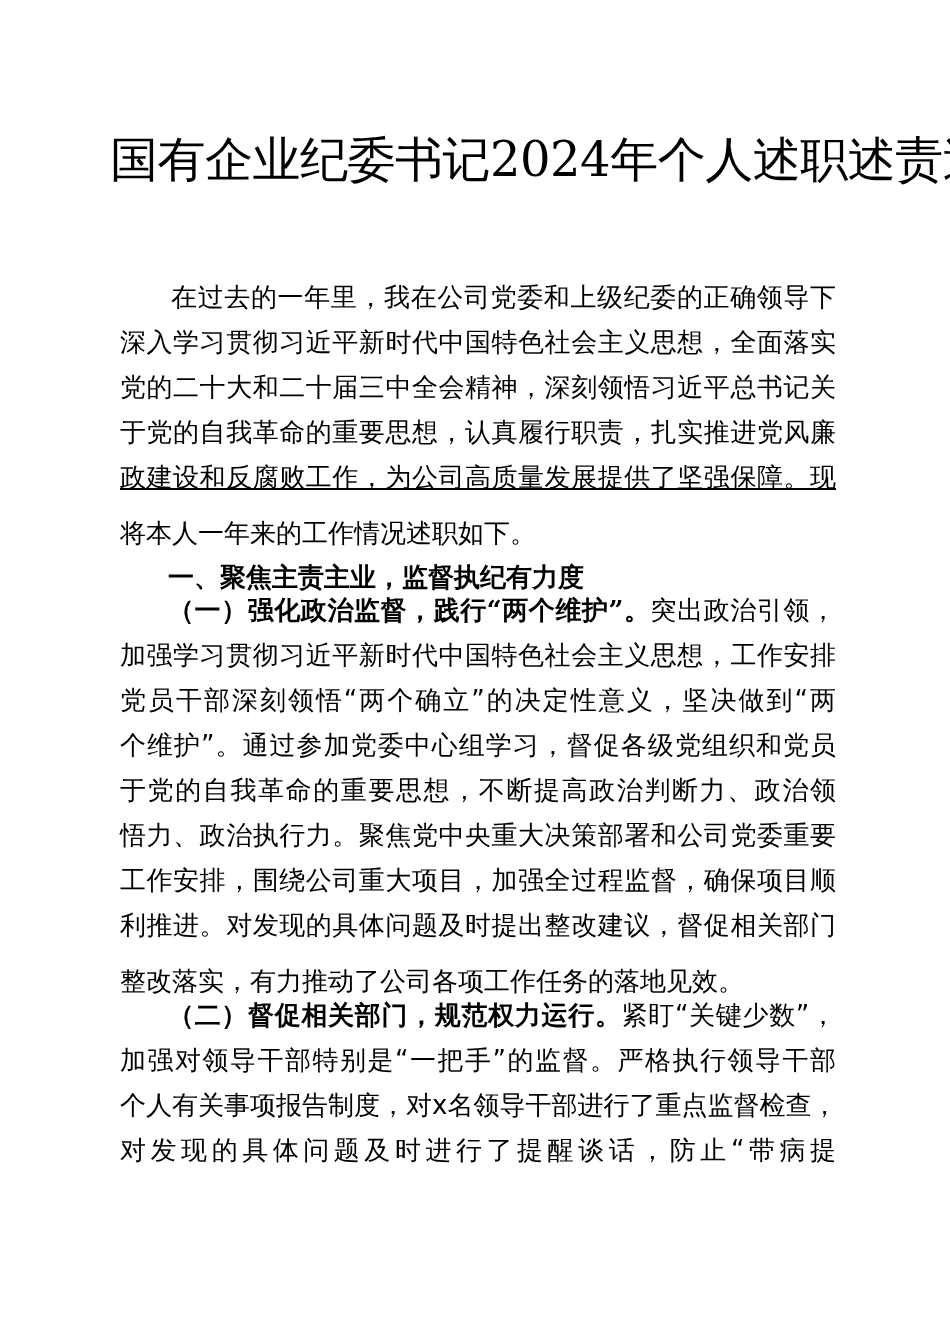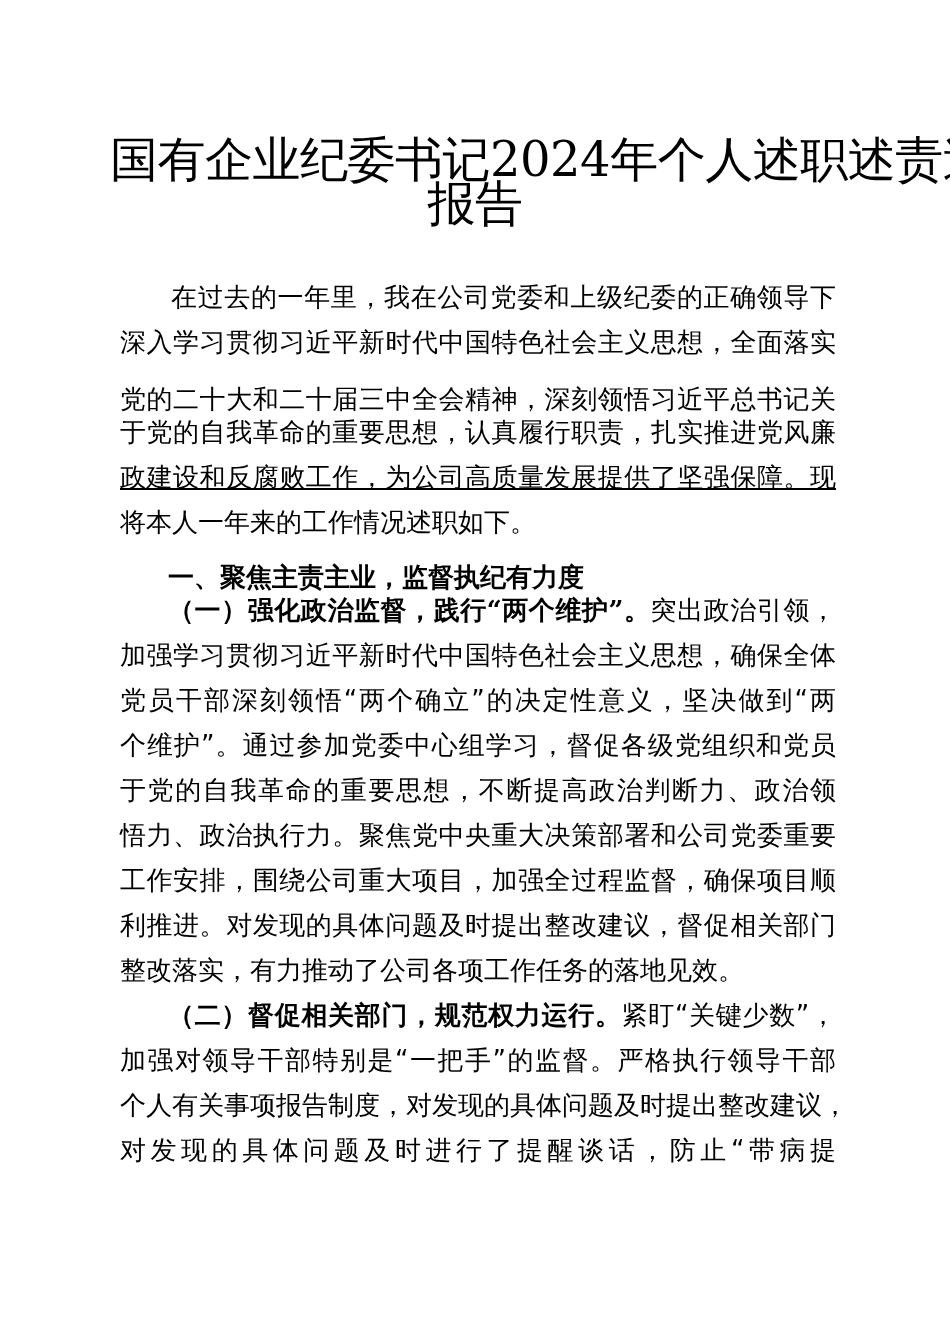--- a/index.html
+++ b/index.html
@@ -42,69 +42,68 @@
       font-size: 26px;
       line-height: 30px;
       height: 30px;
       white-space: nowrap;
       text-align: justify;
       text-align-last: justify;
       font-family: "DejaVu Sans", "Liberation Sans", sans-serif;
       font-weight: normal;
     }
     .line.indent { left: 171px; width: 665px; }
-    .line.last { text-align-last: left; }
+    .line.last { text-align-last: left; margin-top: 11px; }
     .line.heading1 {
       left: 168px;
       width: auto;
       text-align-last: left;
       font-family: "DejaVu Sans", "Liberation Sans", sans-serif;
       font-weight: bold;
     }
     .line.sub-indent { left: 168px; width: 668px; }
     .bold-part {
       font-weight: bold;
       font-family: "DejaVu Serif", "Liberation Serif", serif;
     }
   </style>
 </head>
 <body>
 
 <div class="page">
 
   <div class="title" style="top:138px;">国有企业纪委书记2024年个人述职述责述廉</div>
-  <div class="title" style="top:182px;">报告</div>
 
   <div>
     <div class="line indent" style="top:282px;">在过去的一年里，我在公司党委和上级纪委的正确领导下</div>
     <div class="line" style="top:327px;">深入学习贯彻习近平新时代中国特色社会主义思想，全面落实</div>
-    <div class="line" style="top:384px;">党的二十大和二十届三中全会精神，深刻领悟习近平总书记关</div>
+    <div class="line" style="top:372px;">党的二十大和二十届三中全会精神，深刻领悟习近平总书记关</div>
     <div class="line" style="top:417px;">于党的自我革命的重要思想，认真履行职责，扎实推进党风廉</div>
     <div class="line" style="top:462px;text-decoration:underline;">政建设和反腐败工作，为公司高质量发展提供了坚强保障。现</div>
     <div class="line last" style="top:507px;">将本人一年来的工作情况述职如下。</div>
   </div>
 
   <div class="line heading1" style="top:550px;margin-top:12px;">一、聚焦主责主业，监督执纪有力度</div>
 
   <div>
     <div class="line sub-indent" style="top:595px;">
       <span class="bold-part">（一）强化政治监督，践行“两个维护”。</span><span>突出政治引领，</span>
     </div>
-    <div class="line" style="top:640px;">加强学习贯彻习近平新时代中国特色社会主义思想，确保全体</div>
+    <div class="line" style="top:640px;">加强学习贯彻习近平新时代中国特色社会主义思想，工作安排</div>
     <div class="line" style="top:685px;">党员干部深刻领悟“两个确立”的决定性意义，坚决做到“两</div>
     <div class="line" style="top:730px;">个维护”。通过参加党委中心组学习，督促各级党组织和党员</div>
     <div class="line" style="top:775px;">于党的自我革命的重要思想，不断提高政治判断力、政治领</div>
     <div class="line" style="top:820px;">悟力、政治执行力。聚焦党中央重大决策部署和公司党委重要</div>
     <div class="line" style="top:865px;">工作安排，围绕公司重大项目，加强全过程监督，确保项目顺</div>
     <div class="line" style="top:910px;">利推进。对发现的具体问题及时提出整改建议，督促相关部门</div>
     <div class="line last" style="top:955px;">整改落实，有力推动了公司各项工作任务的落地见效。</div>
   </div>
 
   <div>
     <div class="line sub-indent" style="top:1000px;">
       <span class="bold-part">（二）督促相关部门，规范权力运行。</span><span>紧盯“关键少数”，</span>
     </div>
     <div class="line" style="top:1045px;">加强对领导干部特别是“一把手”的监督。严格执行领导干部</div>
-    <div class="line" style="top:1090px;">个人有关事项报告制度，对发现的具体问题及时提出整改建议，</div>
+    <div class="line" style="top:1090px;">个人有关事项报告制度，对x名领导干部进行了重点监督检查，</div>
     <div class="line" style="top:1135px;">对发现的具体问题及时进行了提醒谈话，防止“带病提</div>
   </div>
 
 </div>
 
 </body></html>

